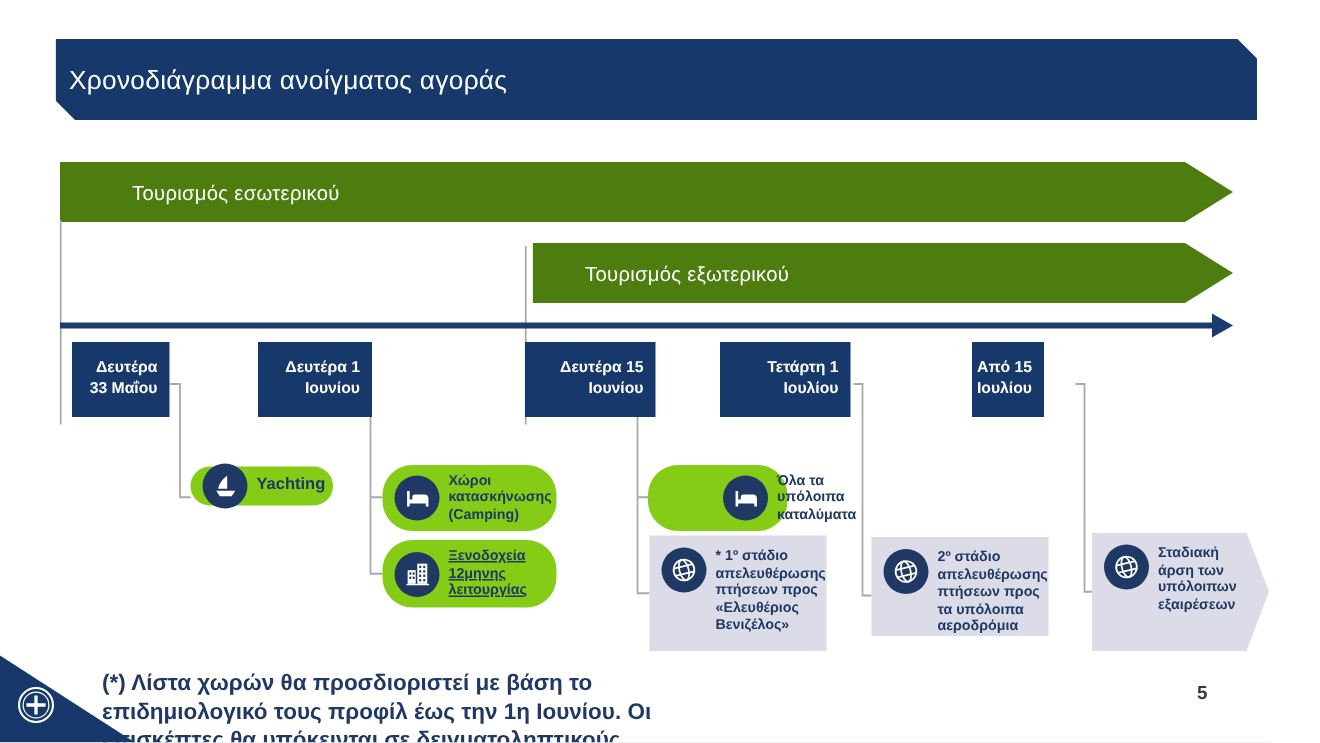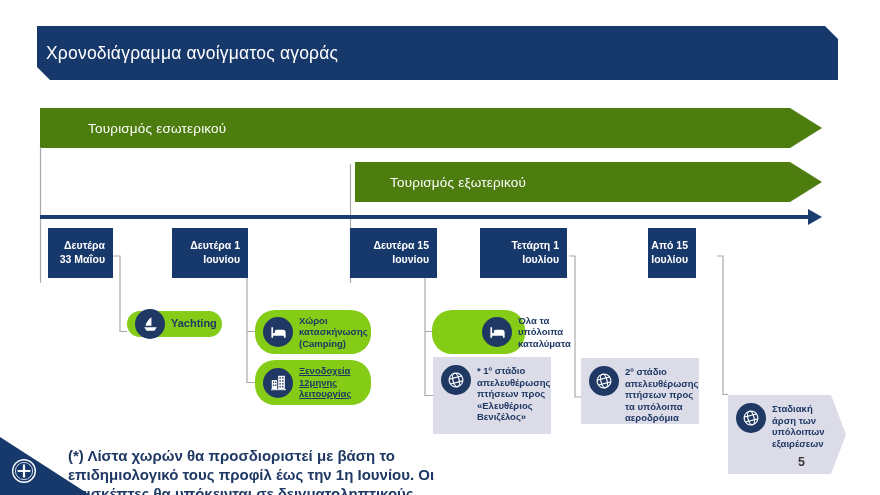--- a/index.html
+++ b/index.html
@@ -59,21 +59,20 @@
   .lbl{flex:1 1 auto;padding-right:4px;}
   .c1{left:127px;top:311px;width:95px;height:26px;}
   .c2{left:255px;top:310px;width:116px;height:44px;}
   .c3{left:255px;top:360px;width:116px;height:45px;text-decoration:underline;}
   .c4{left:432px;top:310px;width:93px;height:44px;padding-left:42px;}
   .c5{left:433px;top:357px;width:118px;height:77px;}
   .c6{left:581px;top:358px;width:118px;height:66px;}
   .c7{
     left:728px;top:355px;width:118px;height:79px;
     clip-path:polygon(0 0,calc(100% - 15px) 0,100% 50%,calc(100% - 15px) 100%,0 100%);
-    margin-top:40px;
   }
   .c7 .lbl{padding-right:16px;}
   
   .footnote{
     position:absolute;left:68px;top:446px;width:392px;color:#1F3864;
     font-size:15px;font-weight:bold;line-height:1.28;
   }
   .page-number{position:absolute;left:798px;top:455px;font-size:12.5px;font-weight:bold;color:#3a3a3a;}
   .corner{
     position:absolute;left:0;bottom:0;width:0;height:0;

